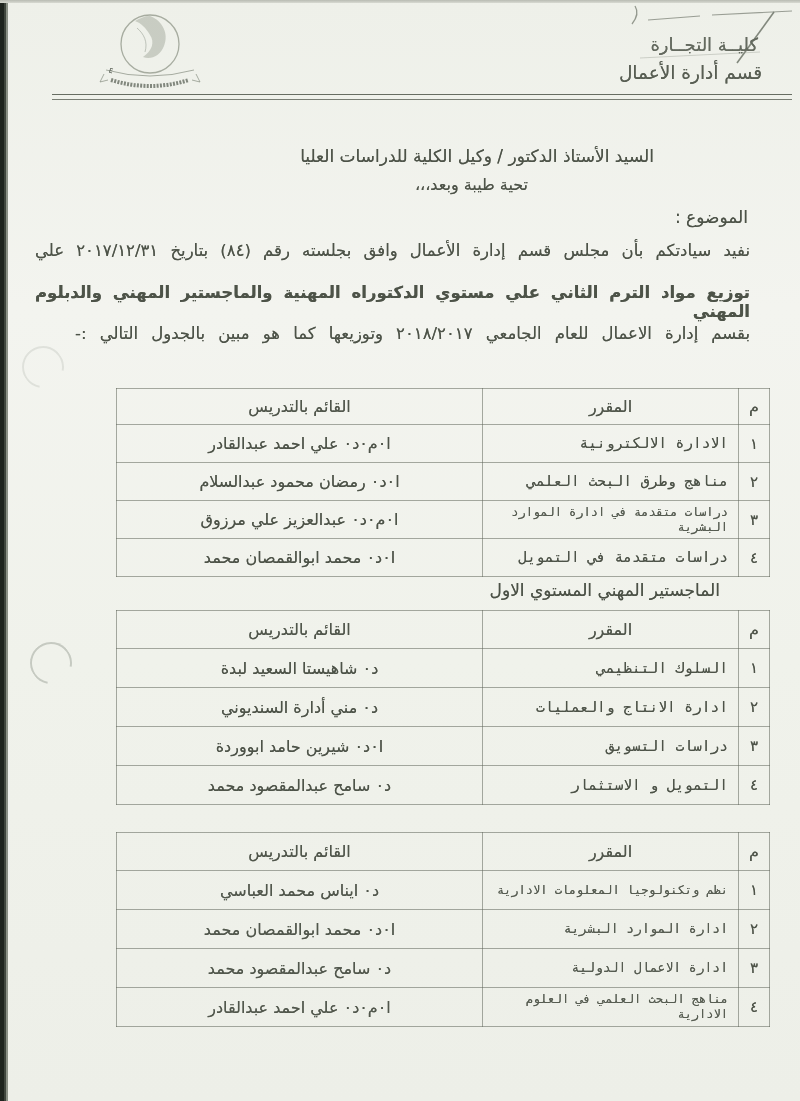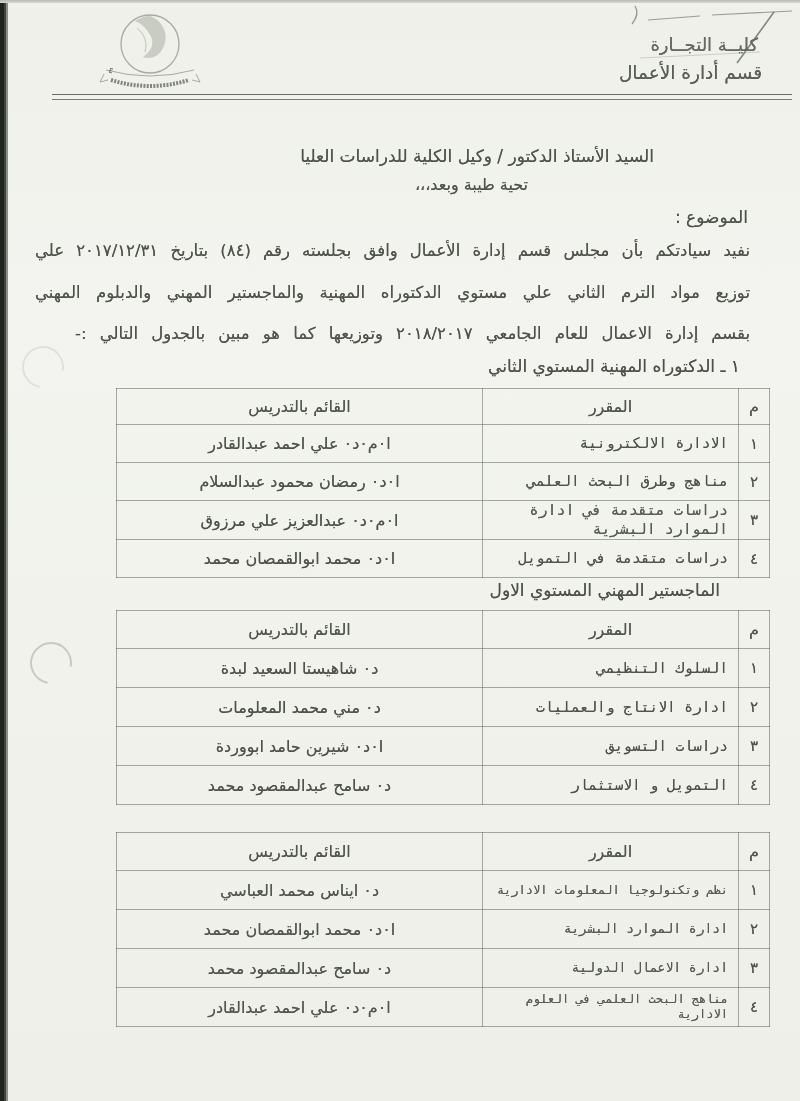--- a/index.html
+++ b/index.html
@@ -33,42 +33,42 @@
   .rule-double { position:absolute; top:94px; left:52px; width:740px; height:4px;
     border-top:1.4px solid rgba(80,86,75,.85); border-bottom:1.4px solid rgba(80,86,75,.75); }
 
   .recipient { position:absolute; top:134px; right:146px; font-size:17px; white-space:nowrap;margin-top:12px; }
   .greeting  { position:absolute; top:175px; right:272px; font-size:16px; white-space:nowrap; }
   .subject   { position:absolute; top:207px; right:52px;  font-size:17px; }
 
   .body-line { position:absolute; right:50px; font-size:16.5px; direction:rtl;
     text-align:justify; text-align-last:justify; }
   .line-1 { top:241px; width:715px; }
-  .line-2 { top:283px; width:715px; }
+  .line-2 { top:283px; width:715px;font-weight:bold; }
   .line-3 { top:324px; width:675px; }
 
   .section-title { position:absolute; font-size:17px; white-space:nowrap; color:#4b5146; }
   .st-1 { top:356px; right:60px; }
   .st-2 { top:580px; right:80px; }
   .st-3 { top:802px; right:78px; }
 
   .table-wrap { position:absolute; left:116px; width:654px; }
   .tw-1 { top:388px; } .tw-2 { top:610px; } .tw-3 { top:832px; }
 
   table.t { width:100%; border-collapse:collapse; table-layout:fixed; direction:rtl; }
   .col-idx { width:31px; } .col-course { width:256px; } .col-inst { width:auto; }
   table.t th, table.t td { border:1px solid rgba(98,104,93,.55); overflow:hidden; }
   table.t th { height:33px; font-weight:normal; font-size:16px; text-align:center; color:#50564b; }
   table.t td { height:35px; }
   .tw-2 table.t th, .tw-3 table.t th { height:35px; }
   .tw-2 table.t td, .tw-3 table.t td { height:36px;margin-top:28px; }
   td.c-index { text-align:center; font-size:15px; }
   td.c-course { text-align:right; padding:0 10px 0 4px; font-size:14.5px;font-family:Liberation Mono, monospace; }
   td.c-instructor { text-align:center; font-size:16px; }
-  .tw-1 tbody tr:nth-child(3) td.c-course { font-size:15px; color:#565c51;margin-left:24px; }
+  .tw-1 tbody tr:nth-child(3) td.c-course { font-size:12px; color:#565c51;margin-left:24px; }
   .tw-3 td.c-course { font-size:13px; color:#565c51; }
   .tw-3 tbody tr:nth-child(1) td.c-course,
   .tw-3 tbody tr:nth-child(4) td.c-course { font-size:12px; }
   .tw-3 td.c-instructor { color:#51574c; }
 </style>
 </head>
 <body>
 
 <div class="page">
 
@@ -105,21 +105,20 @@
   <div class="rule-double"></div>
 
   <div class="recipient">السيد الأستاذ الدكتور / وكيل الكلية للدراسات العليا</div>
   <div class="greeting">تحية طيبة وبعد،،،</div>
   <div class="subject">الموضوع :</div>
 
   <div class="body-line line-1">نفيد سيادتكم بأن مجلس قسم إدارة الأعمال وافق بجلسته رقم (٨٤) بتاريخ ٢٠١٧/١٢/٣١ علي</div>
   <div class="body-line line-2">توزيع مواد الترم الثاني علي مستوي الدكتوراه المهنية والماجستير المهني والدبلوم المهني</div>
   <div class="body-line line-3">بقسم إدارة الاعمال للعام الجامعي ٢٠١٨/٢٠١٧ وتوزيعها كما هو مبين بالجدول التالي :-</div>
 
-  <div class="section-title st-1">١ ـ الدكتوراه المهنية المستوي الثاني</div>
   <div class="table-wrap tw-1">
     <table class="t">
       <colgroup>
           <col class="col-idx">
           <col class="col-course">
           <col class="col-inst">
         </colgroup>
       <thead>
         <tr>
           <th>م</th>
@@ -169,21 +168,21 @@
       </thead>
       <tbody>
           <tr>
             <td class="c-index">١</td>
             <td class="c-course">السلوك التنظيمي</td>
             <td class="c-instructor">د٠ شاهيستا السعيد لبدة</td>
           </tr>
           <tr>
             <td class="c-index">٢</td>
             <td class="c-course">ادارة الانتاج والعمليات</td>
-            <td class="c-instructor">د٠ مني محمد المعلومات</td>
+            <td class="c-instructor">د٠ مني أدارة السنديوني</td>
           </tr>
           <tr>
             <td class="c-index">٣</td>
             <td class="c-course">دراسات التسويق</td>
             <td class="c-instructor">ا٠د٠ شيرين حامد ابووردة</td>
           </tr>
           <tr>
             <td class="c-index">٤</td>
             <td class="c-course">التمويل و الاستثمار</td>
             <td class="c-instructor">د٠ سامح عبدالمقصود محمد</td>

